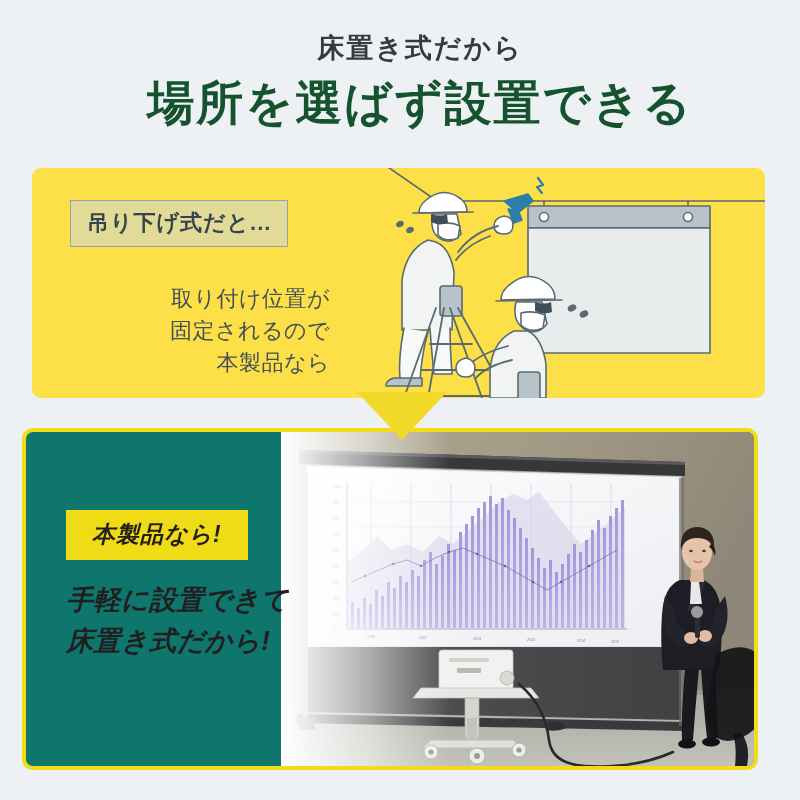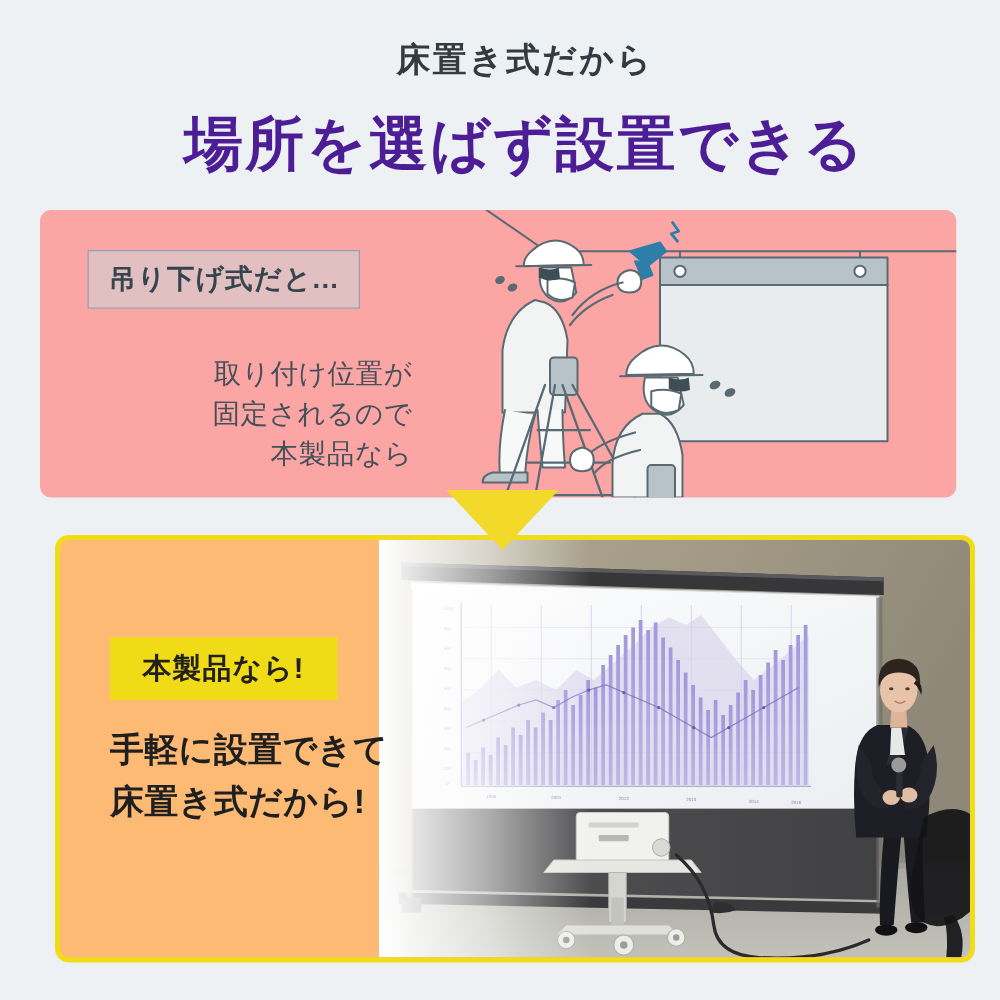--- a/index.html
+++ b/index.html
@@ -24,34 +24,34 @@
     padding-left:40px;
   }
   #subtitle {
     font-size:27px;
     font-weight:700;
     color:#333b40;
     letter-spacing:2px;
     line-height:1.2;
   }
   #main-title {
-    margin-top:24px;
+    margin-top:12px;
     font-size:47px;
     font-weight:700;
-    color:#4c1d95;
+    color:#14532d;
     letter-spacing:2px;
     line-height:1.15;
   }
 
   
   #panel-problem {
     position:absolute;
     left:32px; top:168px;
     width:733px; height:230px;
-    background:#fca5a5;
+    background:#fde047;
     border-radius:9px;
     overflow:hidden;
   }
 
   #problem-text-col {
     position:absolute; left:38px; top:32px;
     width:260px;
     z-index:5;
   }
   #problem-tag {
@@ -88,26 +88,27 @@
     position:absolute;
     left:357px; top:392px;
     width:90px; height:48px;
     z-index:40;
   }
   #arrow-down svg { display:block; width:100%; height:100%; }
 
   
   #panel-solution {
     position:absolute;
-    left:44px; top:428px;
+    left:22px; top:428px;
     width:736px; height:342px;
-    background:#fdba74;
+    background:#0f766e;
     border:4px solid #f0dd18;
     border-radius:11px;
     overflow:hidden;
+    font-style:italic;
   }
 
   #solution-text-col {
     position:absolute;
     left:40px; top:78px;
     width:250px;
     z-index:6;
   }
   #solution-tag {
     display:inline-block;

